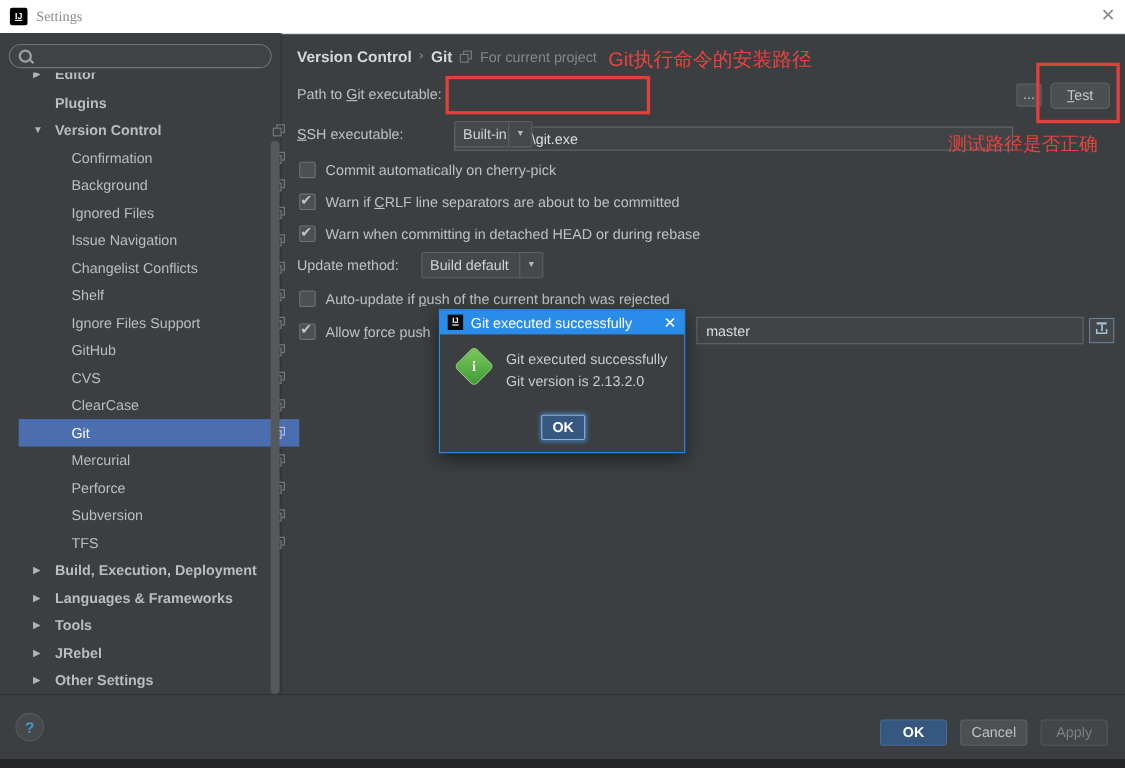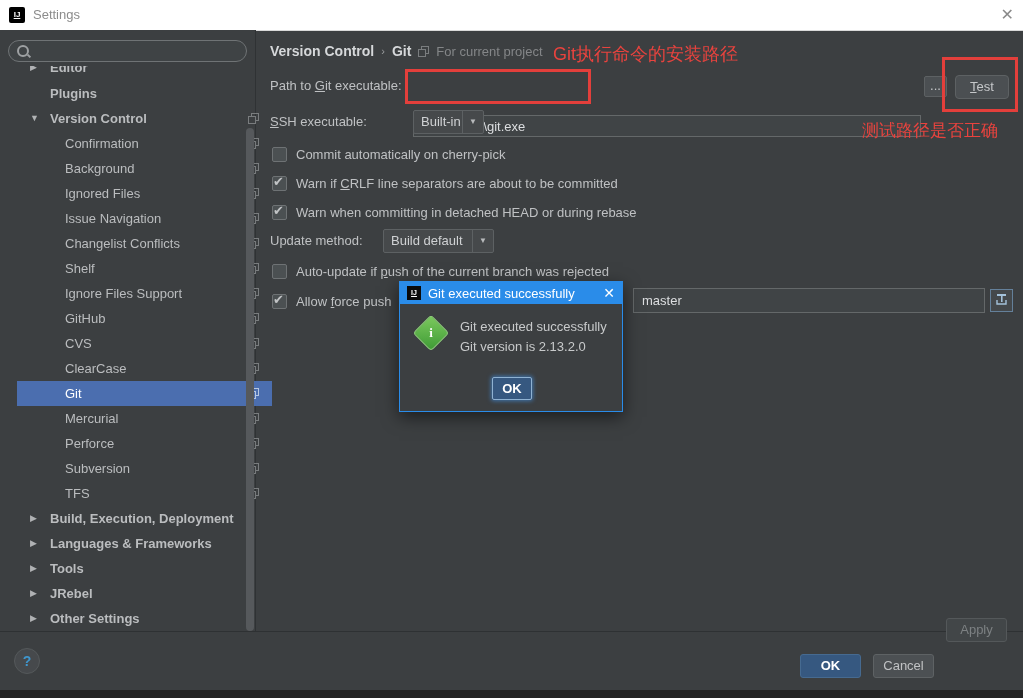--- a/index.html
+++ b/index.html
@@ -3,21 +3,21 @@
 <meta charset="utf-8">
 <style>
   html,body{margin:0;padding:0;background:#222;}
   #app{position:relative;width:1023px;height:698px;background:#3c3f41;overflow:hidden;
        font-family:"Liberation Sans",sans-serif;-webkit-font-smoothing:antialiased;}
   .abs{position:absolute;}
   
   .titlebar{left:0;top:0;width:1023px;height:30px;background:#ffffff;border-bottom:1px solid #d9d9d9;}
   .app-logo{left:9px;top:7px;width:16px;height:16px;background:#000;border-radius:2px;color:#fff;
             font-size:8px;font-weight:bold;text-align:center;line-height:15px;text-decoration:underline;}
-  .title-text{left:33px;top:0;line-height:30px;color:#8c8c8c;font-size:13px;}
+  .title-text{left:33px;top:0;line-height:30px;color:#8c8c8c;font-size:13px;font-family:Liberation Serif, serif;}
   .win-close{right:9px;top:0;line-height:30px;color:#8a8a8a;font-size:16px;cursor:default;}
   
   .sidebar-top{left:0;top:30px;width:255px;height:36px;background:#3c3f41;z-index:3;}
   .search{position:absolute;left:8px;top:10px;width:239px;height:22px;border:1px solid #6f7375;
           border-radius:12px;background:#3f4345;box-sizing:border-box;}
   .search input{position:absolute;left:26px;top:1px;width:200px;height:18px;background:transparent;
           border:none;outline:none;color:#d0d2d4;font-size:12px;font-family:"Liberation Sans",sans-serif;}
   .mag{position:absolute;left:8px;top:4px;width:8px;height:8px;border:2px solid #9ea1a3;border-radius:50%;}
   .mag::after{content:"";position:absolute;left:8px;top:8px;width:4px;height:2px;background:#9ea1a3;transform:rotate(45deg);}
   .srow{position:absolute;left:0;width:255px;height:25px;line-height:25px;color:#bbbdbf;font-size:13px;z-index:1;margin-left:17px;}
@@ -81,21 +81,21 @@
            box-sizing:border-box;text-align:center;line-height:21px;}
   
   .hline{left:0;top:631px;width:1023px;height:1px;background:#2e3133;}
   .help-btn{left:14px;top:648px;width:26px;height:26px;border-radius:50%;background:#46494c;
             border:1px solid #55595b;color:#3f96cd;text-align:center;line-height:24px;font-weight:bold;
             font-size:14px;box-sizing:border-box;cursor:default;}
   .f-ok{left:800px;top:654px;width:61px;height:24px;background:#365880;border:1px solid #466a90;
         border-radius:3px;color:#fff;font-weight:bold;font-size:13px;text-align:center;line-height:22px;box-sizing:border-box;}
   .f-cancel{left:873px;top:654px;width:61px;height:24px;background:#4c5053;border:1px solid #5e6264;
         border-radius:3px;color:#c0c2c4;font-size:13px;text-align:center;line-height:22px;box-sizing:border-box;}
-  .f-apply{left:946px;top:618px;width:61px;height:24px;background:#424648;border:1px solid #54585a;
+  .f-apply{left:946px;top:654px;width:61px;height:24px;background:#424648;border:1px solid #54585a;
         border-radius:3px;color:#7d8183;font-size:13px;text-align:center;line-height:22px;box-sizing:border-box;}
   .bottom-strip{left:0;top:690px;width:1023px;height:8px;background:#252525;}
 </style>
 </head>
 <body>
 
 <div id="app">
 
   <div class="abs titlebar">
     <div class="abs app-logo">IJ</div>

